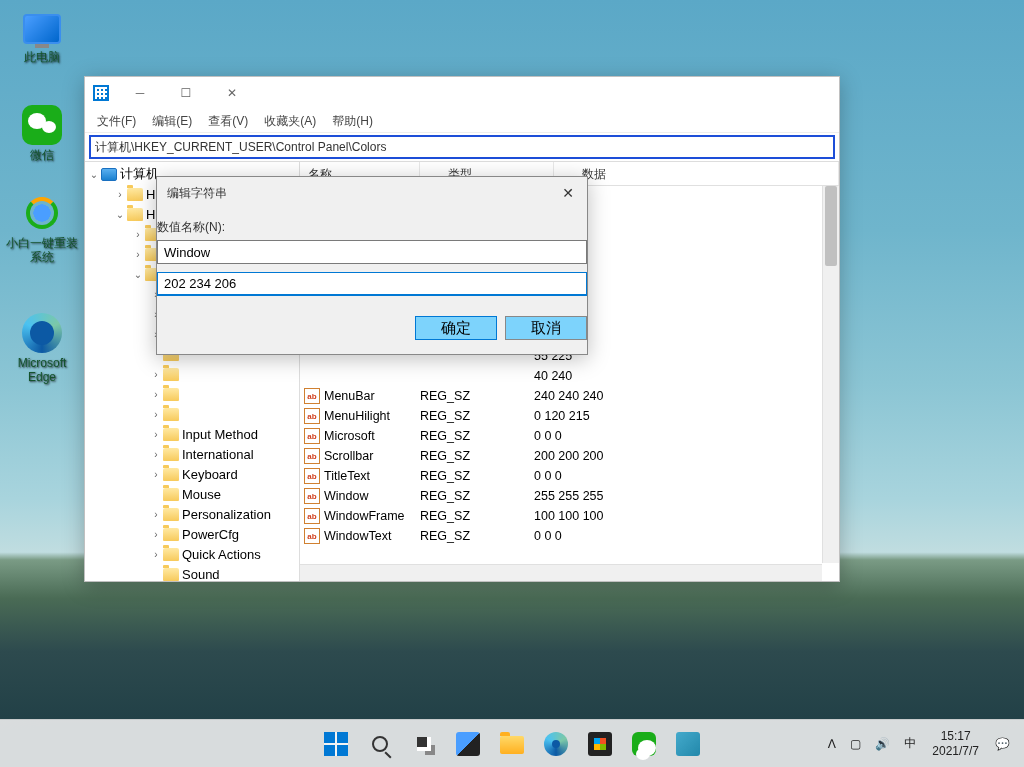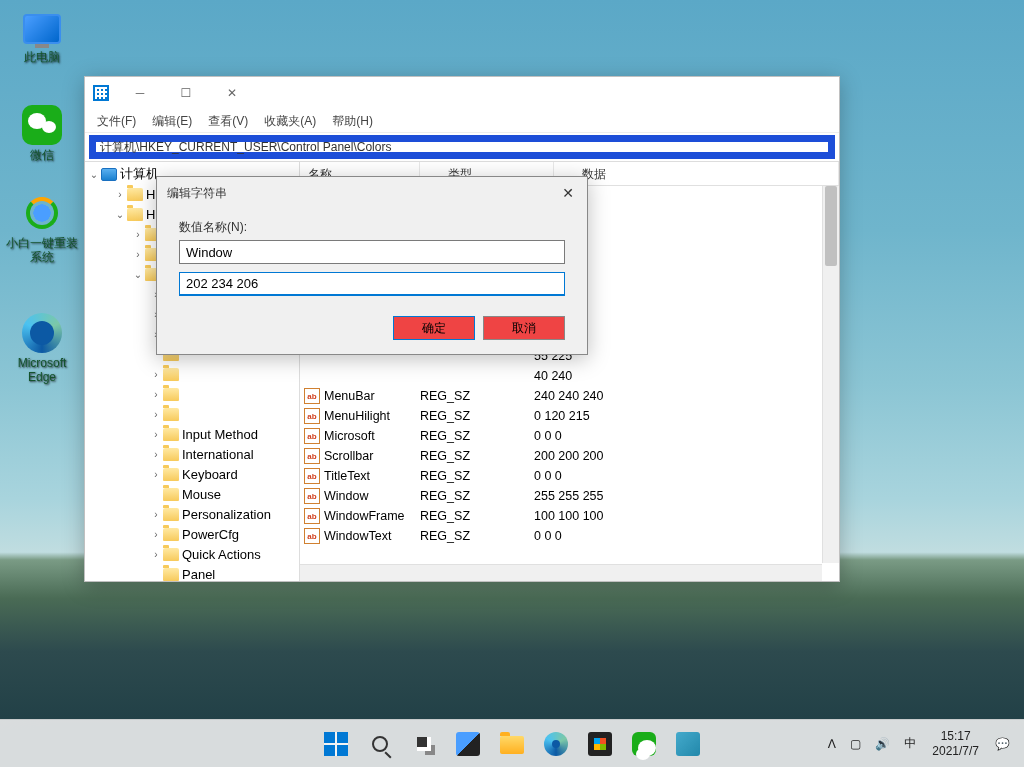--- a/index.html
+++ b/index.html
@@ -21,21 +21,21 @@
 .window { position: absolute; background: #f0f0f0; border: 1px solid #c0c0c0; box-shadow: 0 4px 20px rgba(0,0,0,0.25); }
 .regedit { left: 84px; top: 76px; width: 756px; height: 506px; background: #fff; display: flex; flex-direction: column; }
 .titlebar { height: 32px; display: flex; align-items: center; padding: 0 2px 0 8px; background: #fff; }
 .title-icon { width: 16px; height: 16px; margin-right: 8px; background: #0078d4; display: inline-block; position: relative; }
 .title-icon::before { content: ''; position: absolute; inset: 2px; background: repeating-linear-gradient(to bottom, #fff 0 2px, transparent 2px 4px), repeating-linear-gradient(to right, #fff 0 2px, transparent 2px 4px); }
 .title-text { font-size: 12px; flex: 1; color: #555; }
 .win-btns { display: flex; }
 .win-btn { width: 46px; height: 32px; display: flex; align-items: center; justify-content: center; color: #666; cursor: pointer; font-size: 12px; }
 .menubar { height: 24px; display: flex; align-items: flex-end; padding: 0 4px; background: #fff; border-bottom: 1px solid #eee; }
 .menu-item { padding: 2px 8px; font-size: 12px; color: #444; cursor: pointer; }
-.addressbar { height: 24px; border: 7px solid #1d4ed8; margin: 2px 4px; background: #fff; padding: 2px 4px; font-size: 12px; color: #333; display: flex; align-items: center; }
+.addressbar { height: 24px; border: 2px solid #1d4ed8; margin: 2px 4px; background: #fff; padding: 2px 4px; font-size: 12px; color: #333; display: flex; align-items: center; }
 .regedit-body { display: flex; flex: 1; overflow: hidden; border-top: 1px solid #ddd; }
 .tree-pane { width: 215px; border-right: 1px solid #ddd; overflow: hidden; background: #fff; font-size: 13px; padding: 2px; }
 .tree-node { display: flex; align-items: center; height: 20px; white-space: nowrap; cursor: pointer; }
 .tree-node .tw { width: 14px; text-align: center; color: #666; font-size: 10px; cursor: pointer; flex-shrink: 0; }
 .tree-node .folder { width: 16px; height: 13px; margin-right: 3px; flex-shrink: 0; background: linear-gradient(#ffe9a2, #f7ca5b); border-radius: 2px 2px 1px 1px; position: relative; }
 .tree-node .folder::before { content: ''; position: absolute; top: -3px; left: 0; width: 6px; height: 3px; background: #f7ca5b; border-radius: 1px 1px 0 0; }
 .pc-icon { width: 16px; height: 13px; margin-right: 3px; flex-shrink:0; background: linear-gradient(#5ab0f0,#1a80d0); border-radius: 2px; border: 1px solid #1a70c0; }
 .list-pane { flex: 1; background: #fff; overflow: hidden; position: relative; }
 .list-header { display: flex; height: 24px; border-bottom: 1px solid #e0e0e0; font-size: 12px; color: #333; gap: 20px; }
 .list-header div { padding: 4px 8px; border-right: 1px solid #e8e8e8; }
@@ -46,26 +46,26 @@
 .list-row .rname { width: 96px; overflow: hidden; text-overflow: ellipsis; white-space: nowrap; }
 .list-row .rtype { width: 114px; }
 .list-row .rdata { flex: 1; }
 .list-scroll-v { position: absolute; right: 0; top: 24px; bottom: 18px; width: 17px; background: #f0f0f0; border-left: 1px solid #e0e0e0; }
 .list-scroll-v::before { content: ''; position: absolute; top: 0; left: 2px; right: 2px; height: 80px; background: #c0c0c0; border-radius: 2px; }
 .list-scroll-h { position: absolute; bottom: 0; left: 0; right: 17px; height: 17px; background: #f0f0f0; border-top: 1px solid #e0e0e0; }
 .dialog { left: 156px; top: 176px; width: 432px; background: #f0f0f0; z-index: 10; border: 1px solid #888; }
 .dialog-title { height: 32px; display: flex; align-items: center; padding: 0 4px 0 10px; font-size: 12px; color: #333; }
 .dialog-title span { flex: 1; }
 .dialog-close { width: 30px; height: 30px; display: flex; align-items: center; justify-content: center; cursor: pointer; font-size: 14px; }
-.dialog-body { padding: 4px 22px 14px; }
+.dialog-body { padding: 4px 0 14px; }
 .dlg-label { font-size: 12px; color: #333; margin-bottom: 4px; margin-top: 6px; }
 .dlg-input { width: 100%; height: 24px; border: 1px solid #7a7a7a; background: #fff; padding: 0 6px; font-size: 13px; margin-bottom: 8px; }
 .dlg-input.focused { border: 1px solid #0078d4; border-bottom: 2px solid #0078d4; }
 .dlg-buttons { display: flex; justify-content: flex-end; gap: 8px; margin-top: 12px; }
-.dlg-btn { width: 82px; height: 24px; border: 1px solid #888; background: #ef4444; font-size: 12px; cursor: pointer; }
+.dlg-btn { width: 82px; height: 24px; border: 1px solid #888; background: #7dd3fc; font-size: 15px; cursor: pointer; }
 .dlg-btn.primary { border: 1px solid #0078d4; }
 .taskbar { position: absolute; bottom: 0; left: 0; right: 0; height: 48px; background: rgba(243,243,243,0.88); backdrop-filter: blur(20px); border-top: 1px solid rgba(0,0,0,0.08); display: flex; align-items: center; }
 .tb-center { position: absolute; left: 50%; transform: translateX(-50%); display: flex; gap: 4px; align-items: center; }
 .tb-icon { width: 40px; height: 40px; display: flex; align-items: center; justify-content: center; cursor: pointer; border-radius: 4px; position: relative; }
 .tb-icon .inner { width: 24px; height: 24px; }
 .start-logo { background: conic-gradient(#0078d4 0 25%, #0078d4 25% 50%, #0078d4 50% 75%, #0078d4 75% 100%); position: relative; }
 .start-logo::before, .start-logo::after { content:''; position:absolute; background:#f3f3f3; }
 .start-logo::before { left:11px; top:0; width:2px; height:24px; }
 .start-logo::after { top:11px; left:0; height:2px; width:24px; }
 .tb-right { position: absolute; right: 8px; display: flex; align-items: center; gap: 2px; font-size: 12px; color: #222; }
@@ -222,21 +222,21 @@
             <span>PowerCfg</span>
           </div>
           <div class="tree-node" style="padding-left: 62px;">
             <span class="tw">›</span>
             <span class="folder"></span>
             <span>Quick Actions</span>
           </div>
           <div class="tree-node" style="padding-left: 62px;">
             <span class="tw"></span>
             <span class="folder"></span>
-            <span>Panel</span>
+            <span>Sound</span>
           </div>
         </div>
     </div>
     <div class="list-pane">
       <div class="list-header">
         <div class="col-name">名称</div>
         <div class="col-type">类型</div>
         <div class="col-data">数据</div>
       </div>
       <div id="list-container">

